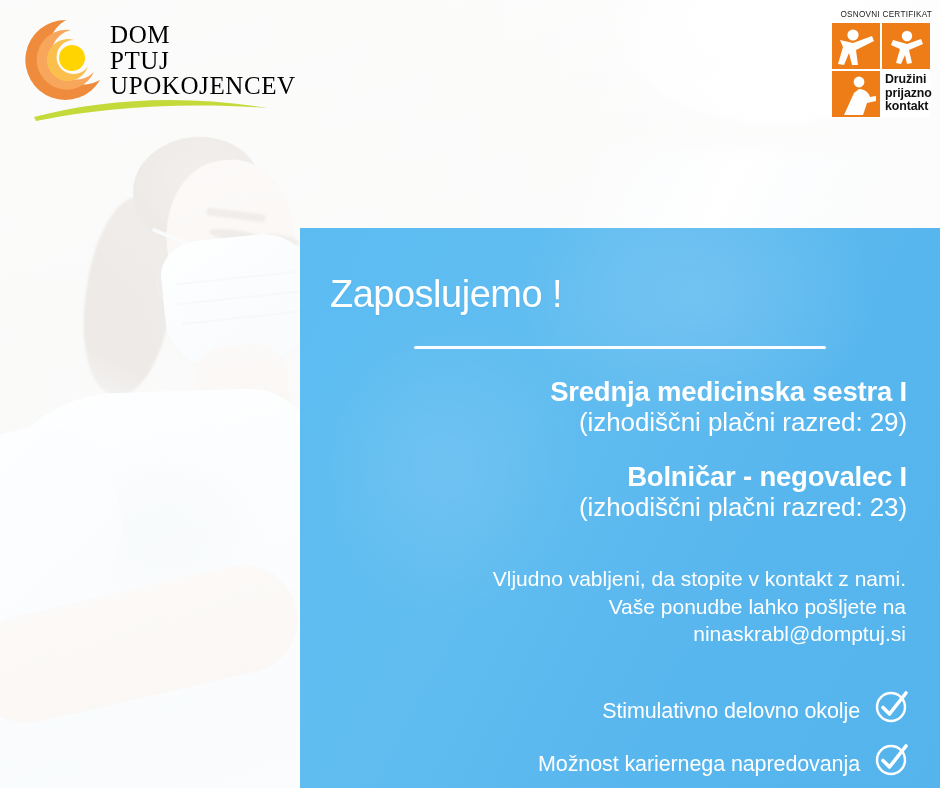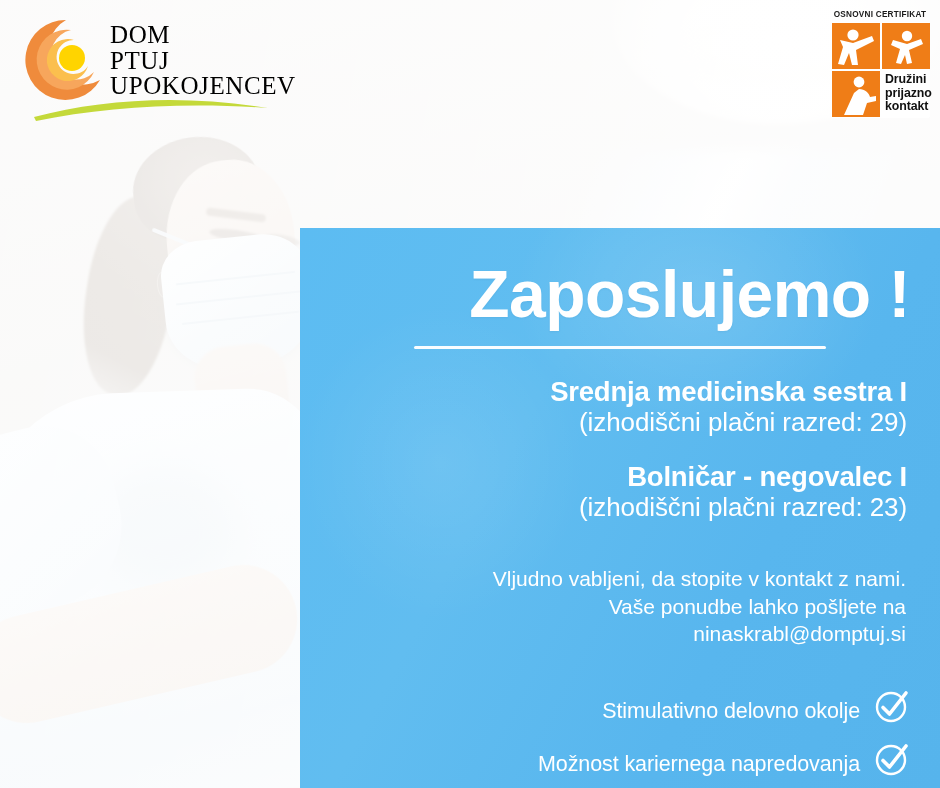--- a/index.html
+++ b/index.html
@@ -184,22 +184,22 @@
     color:#000000;
     font-size:25px; line-height:25.5px;
     letter-spacing:.6px;
   }
   .logo-swoosh { position:absolute; left:10px; top:76px; width:240px; height:34px; }
 
   
   .cert { position:absolute; left:828px; top:10px; width:104px; height:110px; }
   .cert-title {
     position:absolute; left:0; top:0; width:104px;
-    text-align:center;
-    font-size:8.2px; font-weight:bold; letter-spacing:.25px;
+    text-align:right;
+    font-size:8.2px; font-weight:normal; letter-spacing:.25px;
     color:#1a1a1a;
   }
   .cert-grid {
     position:absolute; left:3px; top:12px;
     width:98px; height:96px;
     background:#ffffff;
     display:grid;
     grid-template-columns:48px 48px;
     grid-template-rows:46px 46px;
     gap:2px; padding:1px;
@@ -216,22 +216,22 @@
     position:absolute; left:300px; top:228px;
     width:640px; height:560px;
     background:
       radial-gradient(ellipse 260px 200px at 62% 12%, rgba(255,255,255,.13) 0%, rgba(255,255,255,0) 70%),
       radial-gradient(ellipse 200px 220px at 22% 42%, rgba(255,255,255,.09) 0%, rgba(255,255,255,0) 72%),
       linear-gradient(118deg,#5cbcf2 0%,#61bdf0 35%,#58b6ee 68%,#56b4ec 100%);
     color:#ffffff;
     padding:0 30px 0 30px;
   }
   .headline {
-    text-align:right;
-    font-size:66px; font-weight:bold;
+    text-align:left;
+    font-size:38px; font-weight:normal;
     letter-spacing:-.5px;
     line-height:60px;
     margin-top:36px;
     text-shadow:0 1px 2px rgba(40,110,160,.10);
   }
   .rule {
     height:3px; background:#ffffff;
     margin:22px auto 0 auto;
     width:412px; border-radius:2px;
     opacity:.97;

